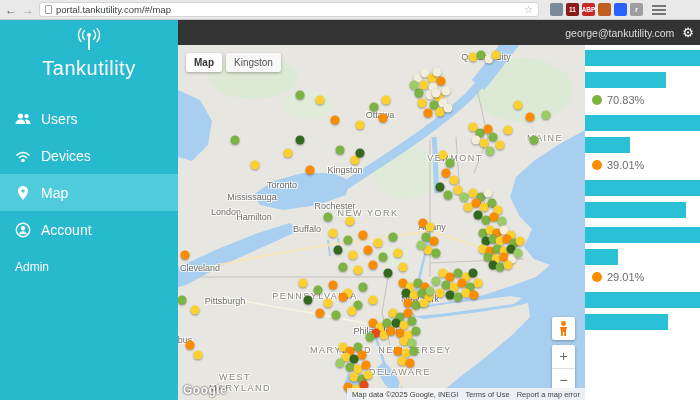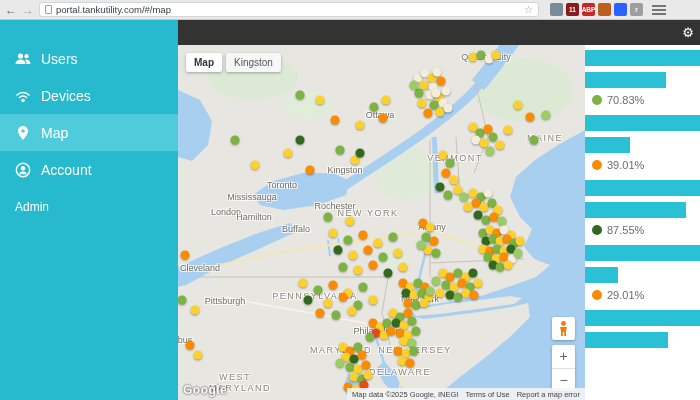--- a/index.html
+++ b/index.html
@@ -81,20 +81,31 @@
         <span class="ext" style="background: rgb(158, 158, 158);">r</span>
       </div>
     <div class="hamburger">
         <i></i>
         <i></i>
         <i></i>
       </div>
   </div>
 
   <div class="sidebar">
+    <div class="logo">
+      <svg width="30" height="24" viewBox="0 0 30 24">
+        <circle cx="15" cy="7" r="2" fill="#fff"></circle>
+        <path d="M15,9 L15,22" stroke="#fff" stroke-width="1.8"></path>
+        <path d="M10.5,11.5 A6,6 0 0 1 10.5,2.5" stroke="#fff" stroke-width="1.4" fill="none" stroke-linecap="round"></path>
+        <path d="M19.5,2.5 A6,6 0 0 1 19.5,11.5" stroke="#fff" stroke-width="1.4" fill="none" stroke-linecap="round"></path>
+        <path d="M7,13.5 A9.5,9.5 0 0 1 7,0.5" stroke="#fff" stroke-width="1.4" fill="none" stroke-linecap="round"></path>
+        <path d="M23,0.5 A9.5,9.5 0 0 1 23,13.5" stroke="#fff" stroke-width="1.4" fill="none" stroke-linecap="round"></path>
+      </svg>
+      <div class="logo-text">Tankutility</div>
+    </div>
     <div class="menu">
       <div class="menu-item">
         <svg width="16" height="16" viewBox="0 0 16 16" fill="#fff">
           <circle cx="5.5" cy="5" r="2.6"></circle>
           <path d="M0.5,13 c0,-3 2.2,-4.6 5,-4.6 s5,1.6 5,4.6 z"></path>
           <circle cx="11.5" cy="5.2" r="2.1"></circle>
           <path d="M11,8.6 c2.5,0 4.5,1.5 4.5,4.4 h-4 c0,-1.8 -0.6,-3.2 -1.6,-4.1 z"></path>
         </svg>
         <span>Users</span>
       </div>
@@ -119,20 +130,21 @@
           <circle cx="8" cy="6.3" r="2.2" fill="#fff"></circle>
           <path d="M3.8,12.3 c0.8,-2 2.4,-3 4.2,-3 s3.4,1 4.2,3 z" fill="#fff"></path>
         </svg>
         <span>Account</span>
       </div>
     </div>
     <div class="admin-link">Admin</div>
   </div>
 
   <div class="topbar">
+    <span class="email">george@tankutility.com</span>
     <span class="gear">⚙</span>
   </div>
 
   <div class="map">
     <svg class="geo" width="407" height="355" viewBox="0 0 407 355">
       <rect width="407" height="355" fill="#e8e6e1"></rect>
       <ellipse cx="75" cy="32" rx="45" ry="22" fill="#dce9d5"></ellipse>
       <ellipse cx="228" cy="128" rx="32" ry="26" fill="#dfebd8"></ellipse>
       <ellipse cx="345" cy="45" rx="50" ry="32" fill="#dce9d5"></ellipse>
       <ellipse cx="215" cy="212" rx="16" ry="10" fill="#e2ecdb"></ellipse>
@@ -164,21 +176,21 @@
     </svg>
 
     <div class="layer">
         <div class="map-label city" style="left: 308px; top: 12px;">Quebec City</div>
         <div class="map-label city" style="left: 202px; top: 70px;">Ottawa</div>
         <div class="map-label city" style="left: 167px; top: 125px;">Kingston</div>
         <div class="map-label city" style="left: 104px; top: 140px;">Toronto</div>
         <div class="map-label city" style="left: 74px; top: 152px;">Mississauga</div>
         <div class="map-label city" style="left: 48px; top: 167px;">London</div>
         <div class="map-label city" style="left: 76px; top: 172px;">Hamilton</div>
-        <div class="map-label city" style="left: 118px; top: 184px;">Buffalo</div>
+        <div class="map-label city" style="left: 129px; top: 184px;">Buffalo</div>
         <div class="map-label city" style="left: 157px; top: 161px;">Rochester</div>
         <div class="map-label city" style="left: 254px; top: 182px;">Albany</div>
         <div class="map-label city" style="left: 22px; top: 223px;">Cleveland</div>
         <div class="map-label city" style="left: 47px; top: 256px;">Pittsburgh</div>
         <div class="map-label city" style="left: 242px; top: 254px;">New York</div>
         <div class="map-label city" style="left: 200px; top: 286px;">Philadelphia</div>
         <div class="map-label city" style="left: 7px; top: 295px;">bus</div>
         <div class="map-label state" style="left: 367px; top: 93px;">MAINE</div>
         <div class="map-label state" style="left: 277px; top: 113px;">VERMONT</div>
         <div class="map-label state" style="left: 309px; top: 160px;">HA</div>
@@ -434,24 +446,20 @@
         <div class="bar"></div>
         <div class="bar" style="width: 39.01%;"></div>
         <div class="levelrow">
           <span class="leveldot" style="background: rgb(251, 140, 0);"></span>
           <span>39.01%</span>
         </div>
       </div>
       <div class="device">
         <div class="bar"></div>
         <div class="bar" style="width: 87.55%;"></div>
-        <div class="levelrow">
-          <span class="leveldot" style="background: rgb(51, 105, 30);"></span>
-          <span>87.55%</span>
-        </div>
       </div>
       <div class="device">
         <div class="bar"></div>
         <div class="bar" style="width: 29.01%;"></div>
         <div class="levelrow">
           <span class="leveldot" style="background: rgb(251, 140, 0);"></span>
           <span>29.01%</span>
         </div>
       </div>
       <div class="device">

